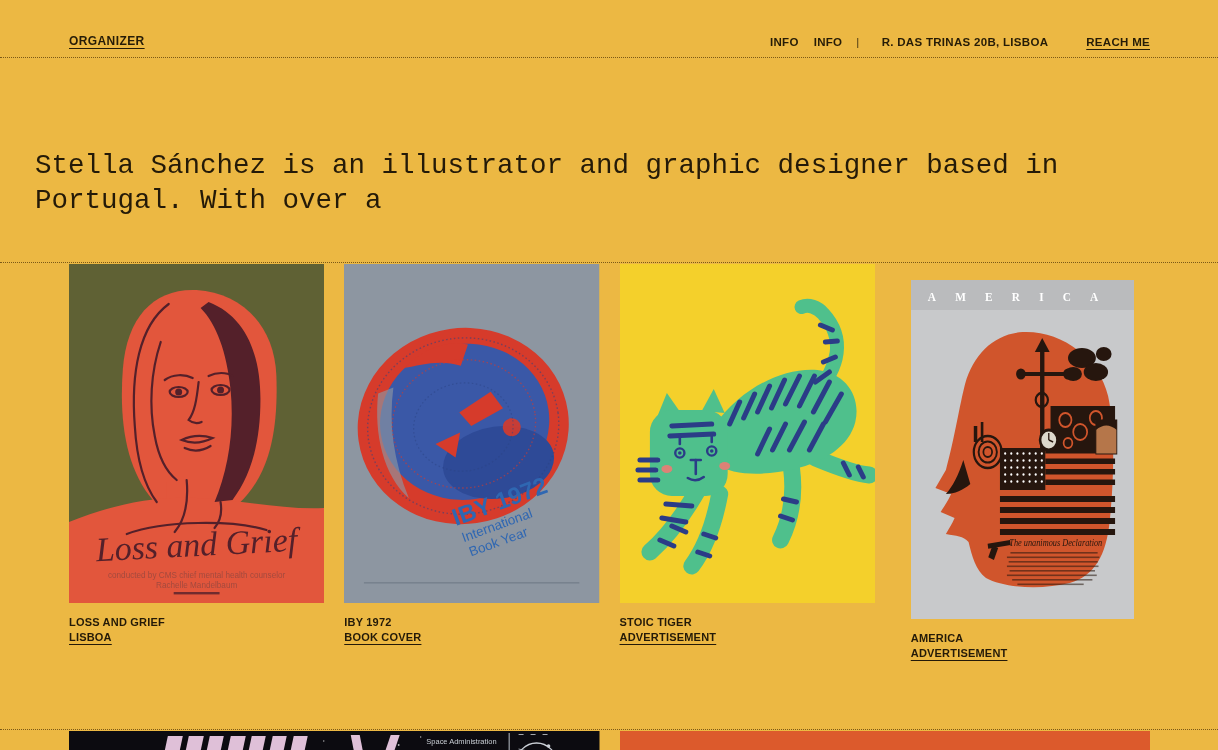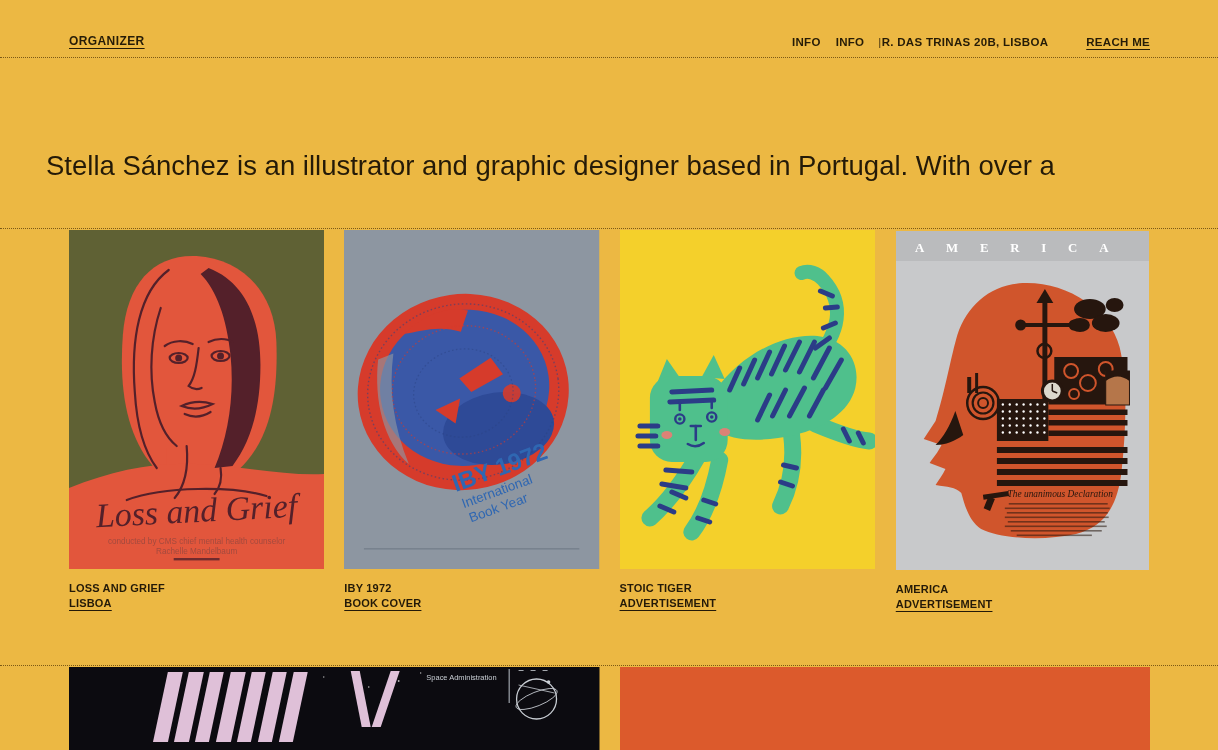--- a/index.html
+++ b/index.html
@@ -15,25 +15,25 @@
     padding:0 68px 9px 69px;
     border-bottom:1px dotted rgba(86,58,8,.75);
   }
   .brand{
     font-size:12px;font-weight:700;letter-spacing:.4px;
     text-decoration:underline;text-underline-offset:3px;cursor:pointer;
   }
   .nav{display:flex;align-items:baseline;font-size:11.5px;font-weight:600;letter-spacing:.3px;}
   .nav-item{margin-left:15px;cursor:pointer;}
   .nav-sep{margin-left:14px;font-weight:400;opacity:.85;}
-  .nav-addr{}
+  .nav-addr{margin-left:22px;}
   .nav-reach{margin-left:38px;text-decoration:underline;text-underline-offset:3px;cursor:pointer;}
   .intro{
-    margin:91px 60px 0 46px;max-width:1088px;
-    font-family:Liberation Sans, sans-serif;
+    margin:91px 60px 0 35px;max-width:1088px;
+    font-family:Liberation Mono, monospace;
     font-size:27.5px;line-height:34.5px;color:#241a08;
   }
   .rule{border:0;border-top:1px dotted rgba(86,58,8,.75);margin:44px 0 0 0;}
   .rule2{border:0;border-top:1px dotted rgba(86,58,8,.75);margin:52px 0 0 0;}
   .grid{display:grid;grid-template-columns:repeat(4,1fr);gap:20px;padding:1px 68px 0 69px;}
   .grid2{display:grid;grid-template-columns:repeat(2,1fr);gap:20px;padding:1px 68px 0 69px;}
   .card{display:block;}
   .thumb{height:339px;width:100%;cursor:pointer;line-height:0;}
   .thumb2{height:130px;width:100%;cursor:pointer;line-height:0;}
   .thumb svg,.thumb2 svg{display:block;width:100%;height:100%;}
@@ -191,21 +191,21 @@
         <ellipse cx="47" cy="205" rx="5.5" ry="4" fill="#dc8276"></ellipse>
         <ellipse cx="105" cy="202" rx="5.5" ry="4" fill="#dc8276"></ellipse>
       </svg>
     </div>
     <figcaption class="caption">
       <div>STOIC TIGER</div>
       <div class="cat">ADVERTISEMENT</div>
     </figcaption>
   </figure>
 
-  <figure class="card" style="margin:1px">
+  <figure class="card" style="margin:16px">
     <div class="thumb">
       <svg viewBox="0 0 256 339" preserveAspectRatio="none">
         <rect width="256" height="339" fill="#c8c9cb"></rect>
         <rect width="256" height="30" fill="#babbbd"></rect>
         <text x="128" y="21" text-anchor="middle" font-family="Liberation Serif, serif" font-weight="700" font-size="13" letter-spacing="22" fill="#ffffff">AMERICA</text>
         <path d="M128,52 C95,54 72,74 62,104 C56,124 50,158 40,190 L28,208 L46,214 C42,222 38,226 34,232 L50,238 C47,244 44,248 40,254 C52,256 60,256 66,262 C70,276 74,290 86,298 C106,308 150,310 182,303 C210,296 224,276 228,240 C233,196 234,148 226,116 C216,78 172,50 128,52 Z" fill="#d0552c"></path>
         <g fill="#26160e">
           <rect x="148" y="72" width="5" height="98"></rect>
           <rect x="126" y="92" width="52" height="4"></rect>
           <circle cx="126" cy="94" r="5.5"></circle>

